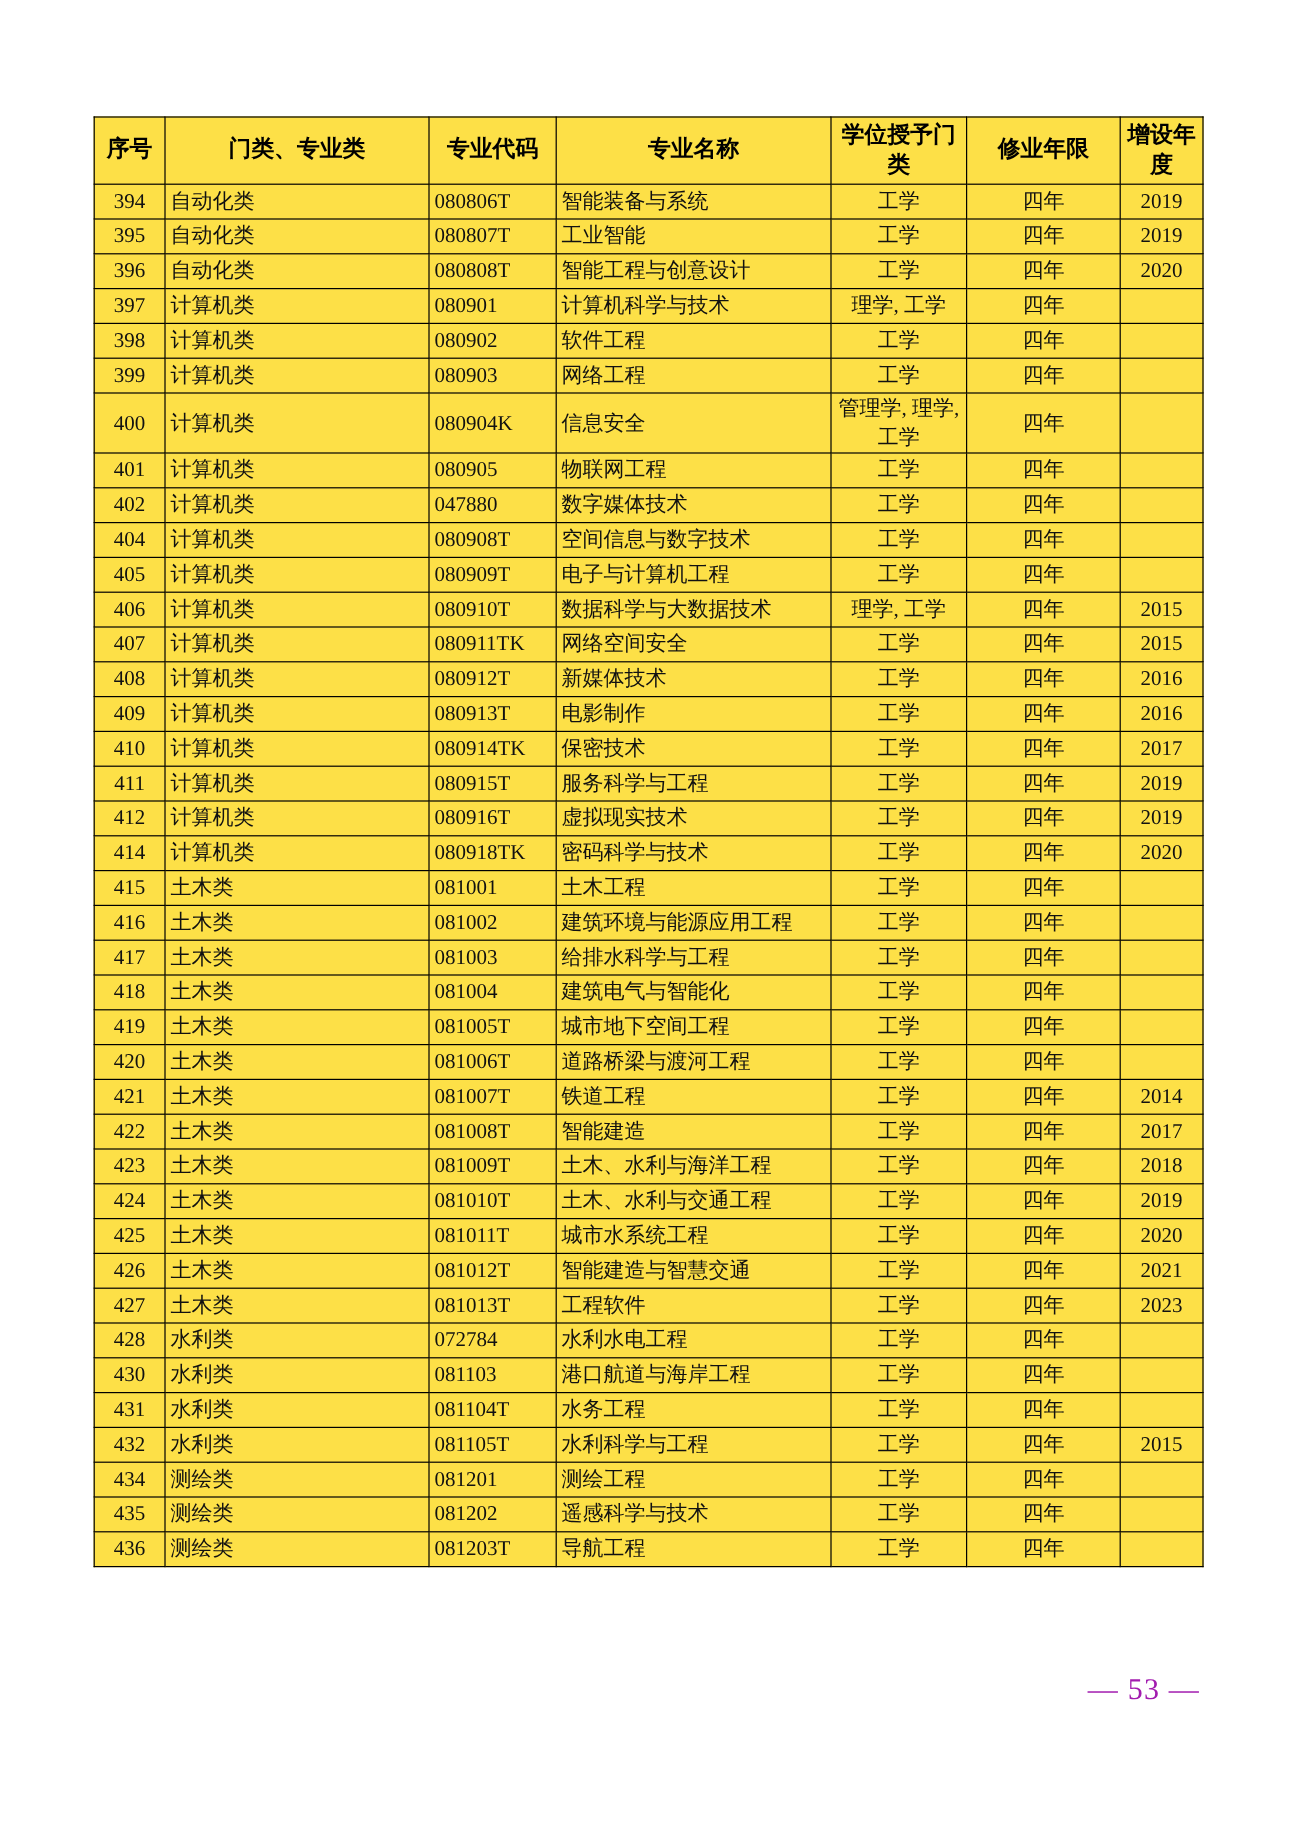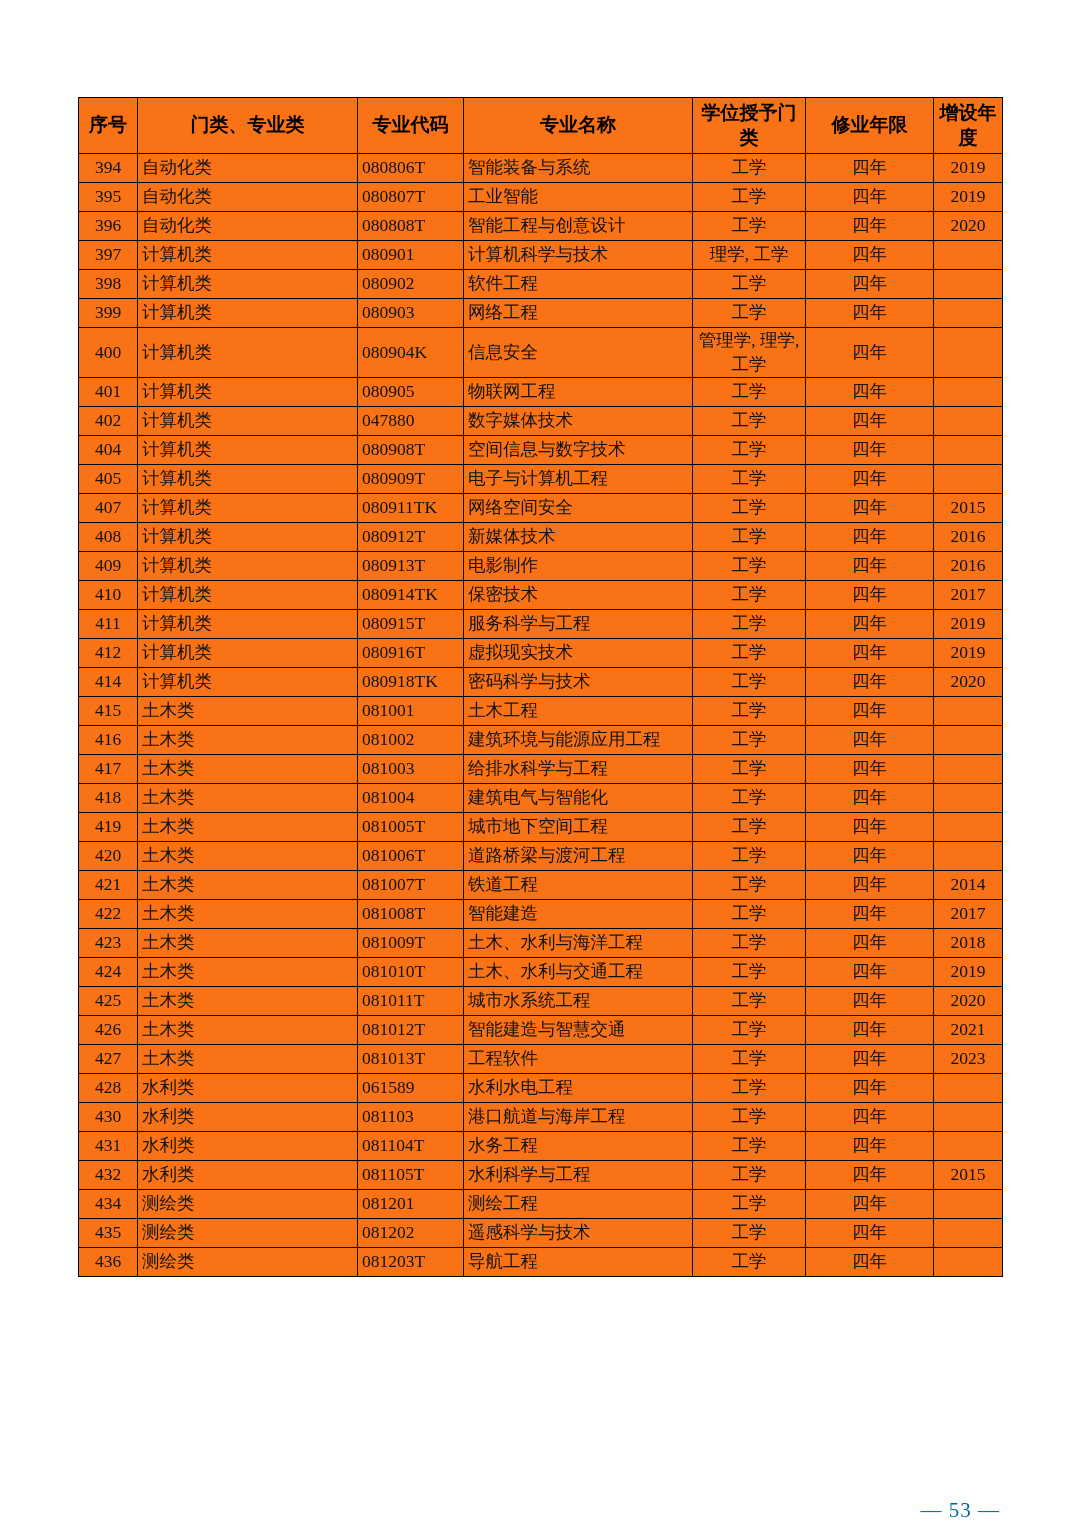--- a/index.html
+++ b/index.html
@@ -14,21 +14,21 @@
     font-family: "Liberation Serif", "DejaVu Serif", serif;
     color: #111111;
   }
   .doc-table {
     position: absolute;
     left: 78px;
     top: 97px;
     width: 924px;
     border-collapse: collapse;
     table-layout: fixed;
-    background: #f97316;
+    background: #fde047;
   }
   .doc-table th, .doc-table td {
     border: 1.6px solid #000000;
     overflow: hidden;
     box-sizing: border-box;
   }
   .doc-table th {
     font-family: "Liberation Sans", "DejaVu Sans", sans-serif;
     font-weight: bold;
     font-size: 19px;
@@ -42,25 +42,25 @@
     font-size: 17.5px;
     height: 29px;
     padding: 1px 4px;
     line-height: 1.35;
     white-space: normal;
   }
   .doc-table td.align-center { text-align: center; }
   .doc-table td.align-left   { text-align: left; }
   .page-number {
     position: absolute;
-    top: 1498px;
+    top: 1395px;
     right: 80px;
-    font-size: 21px;
+    font-size: 25px;
     letter-spacing: 1px;
-    color: #0369a1;
+    color: #a21caf;
   }
 </style>
 </head>
 <body>
 
 <table class="doc-table">
   <colgroup>
       <col style="width: 59px;">
       <col style="width: 220px;">
       <col style="width: 106px;">
@@ -174,20 +174,29 @@
       <tr>
         <td class="align-center">405</td>
         <td class="align-left">计算机类</td>
         <td class="align-left">080909T</td>
         <td class="align-left">电子与计算机工程</td>
         <td class="align-center">工学</td>
         <td class="align-center">四年</td>
         <td class="align-center"></td>
       </tr>
       <tr>
+        <td class="align-center">406</td>
+        <td class="align-left">计算机类</td>
+        <td class="align-left">080910T</td>
+        <td class="align-left">数据科学与大数据技术</td>
+        <td class="align-center">理学, 工学</td>
+        <td class="align-center">四年</td>
+        <td class="align-center">2015</td>
+      </tr>
+      <tr>
         <td class="align-center">407</td>
         <td class="align-left">计算机类</td>
         <td class="align-left">080911TK</td>
         <td class="align-left">网络空间安全</td>
         <td class="align-center">工学</td>
         <td class="align-center">四年</td>
         <td class="align-center">2015</td>
       </tr>
       <tr>
         <td class="align-center">408</td>
@@ -356,21 +365,21 @@
         <td class="align-left">土木类</td>
         <td class="align-left">081013T</td>
         <td class="align-left">工程软件</td>
         <td class="align-center">工学</td>
         <td class="align-center">四年</td>
         <td class="align-center">2023</td>
       </tr>
       <tr>
         <td class="align-center">428</td>
         <td class="align-left">水利类</td>
-        <td class="align-left">061589</td>
+        <td class="align-left">072784</td>
         <td class="align-left">水利水电工程</td>
         <td class="align-center">工学</td>
         <td class="align-center">四年</td>
         <td class="align-center"></td>
       </tr>
       <tr>
         <td class="align-center">430</td>
         <td class="align-left">水利类</td>
         <td class="align-left">081103</td>
         <td class="align-left">港口航道与海岸工程</td>

